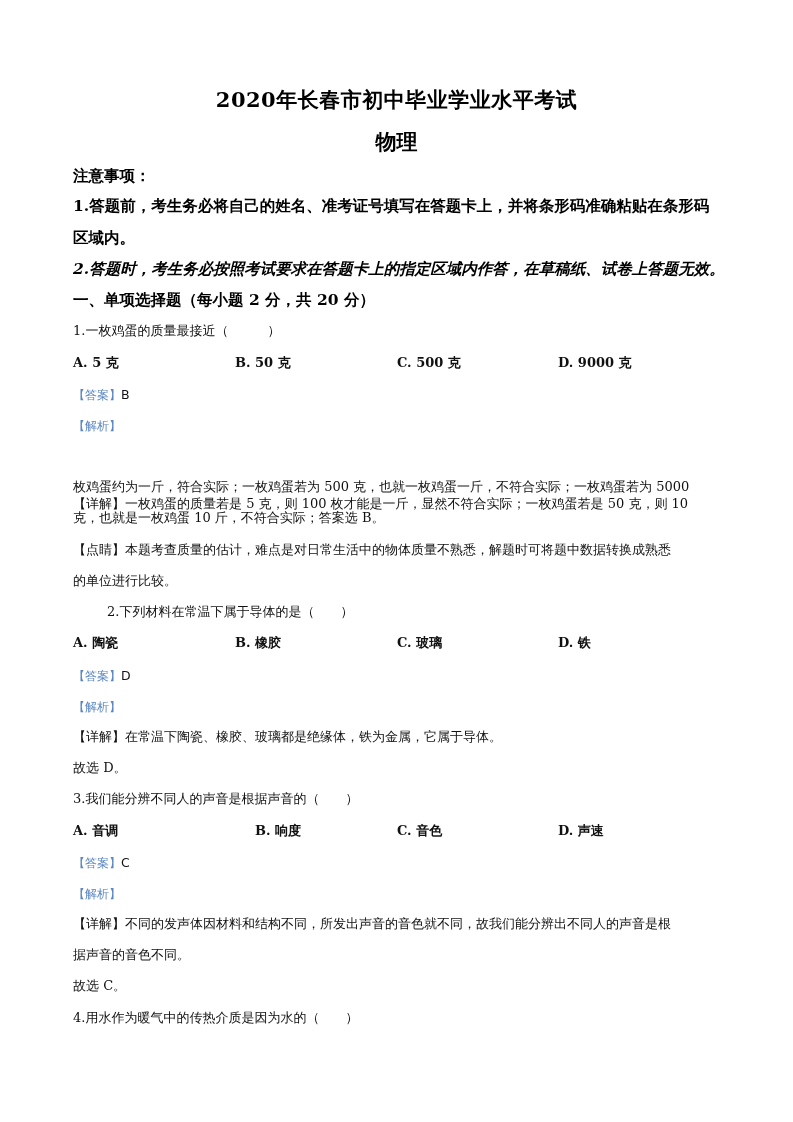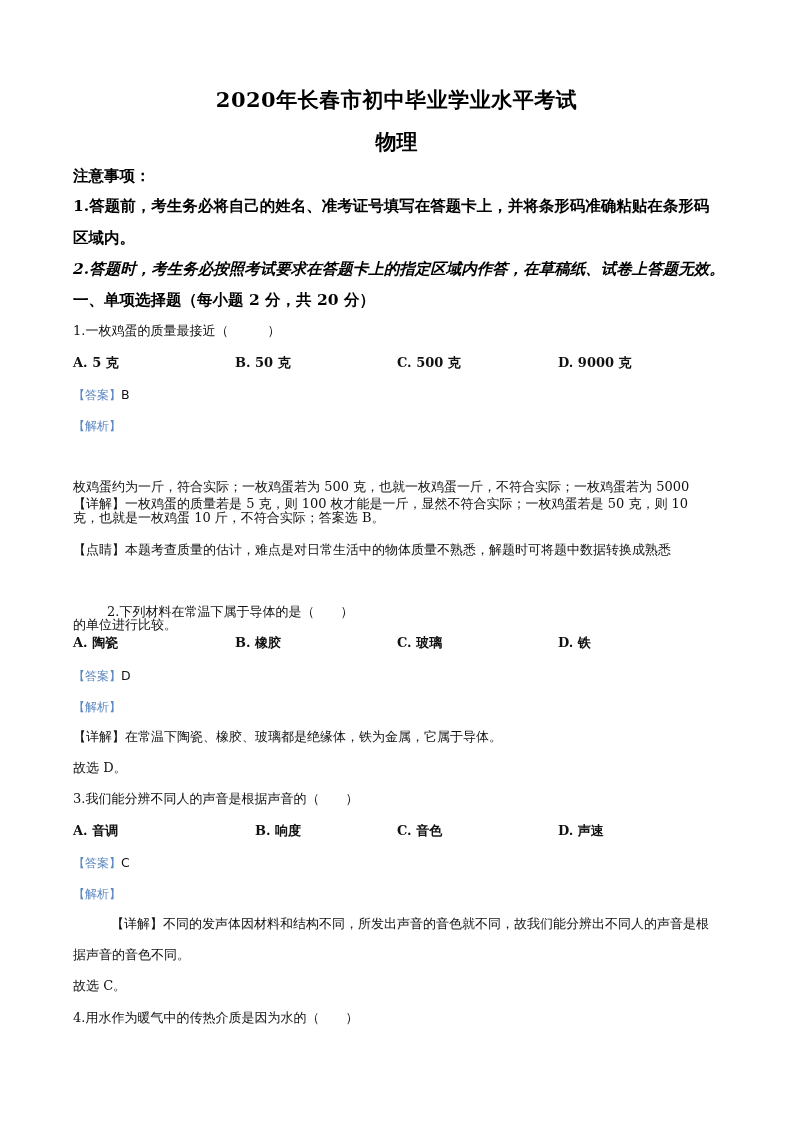--- a/index.html
+++ b/index.html
@@ -41,21 +41,21 @@
     <span class="tag">【解析】</span>
   </div>
   <div class="line normal" style="top:430px;margin-top:48px;">
     <span>【详解】</span><span>一枚鸡蛋的质量若是 5 克，则 100 枚才能是一斤，显然不符合实际；一枚鸡蛋若是 50 克，则 10</span>
   </div>
   <div class="line normal" style="top:461px;">枚鸡蛋约为一斤，符合实际；一枚鸡蛋若为 500 克，也就一枚鸡蛋一斤，不符合实际；一枚鸡蛋若为 5000</div>
   <div class="line normal" style="top:492px;">克，也就是一枚鸡蛋 10 斤，不符合实际；答案选 B。</div>
   <div class="line normal" style="top:524px;">
     <span>【点睛】</span><span>本题考查质量的估计，难点是对日常生活中的物体质量不熟悉，解题时可将题中数据转换成熟悉</span>
   </div>
-  <div class="line normal" style="top:555px;margin-top:44px;">的单位进行比较。</div>
+  <div class="line normal" style="top:555px;">的单位进行比较。</div>
 
   <div class="line normal" style="top:586px;margin-left:34px;">2.下列材料在常温下属于导体的是（　　）</div>
   <div class="opt" style="top:617px;left:73px;text-align:right;">A.  陶瓷</div>
   <div class="opt" style="top:617px;left:235px;">B.  橡胶</div>
   <div class="opt" style="top:617px;left:397px;">C.  玻璃</div>
   <div class="opt" style="top:617px;left:558px;">D.  铁</div>
   <div class="line" style="top:649px;">
     <span class="tag">【答案】</span><span class="ans">D</span>
   </div>
   <div class="line" style="top:680px;">
@@ -70,21 +70,21 @@
   <div class="opt" style="top:805px;left:73px;">A.  音调</div>
   <div class="opt" style="top:805px;left:235px;margin-left:20px;">B.  响度</div>
   <div class="opt" style="top:805px;left:397px;text-align:right;">C.  音色</div>
   <div class="opt" style="top:805px;left:558px;">D.  声速</div>
   <div class="line" style="top:836px;">
     <span class="tag">【答案】</span><span class="ans">C</span>
   </div>
   <div class="line" style="top:867px;">
     <span class="tag">【解析】</span>
   </div>
-  <div class="line normal" style="top:898px;margin-left:38px;">
+  <div class="line normal" style="top:898px;">
     <span>【详解】</span><span>不同的发声体因材料和结构不同，所发出声音的音色就不同，故我们能分辨出不同人的声音是根</span>
   </div>
   <div class="line normal" style="top:929px;">据声音的音色不同。</div>
   <div class="line normal" style="top:960px;">故选 C。</div>
 
   <div class="line normal" style="top:992px;">4.用水作为暖气中的传热介质是因为水的（　　）</div>
 
 </div>
 
 </body></html>

